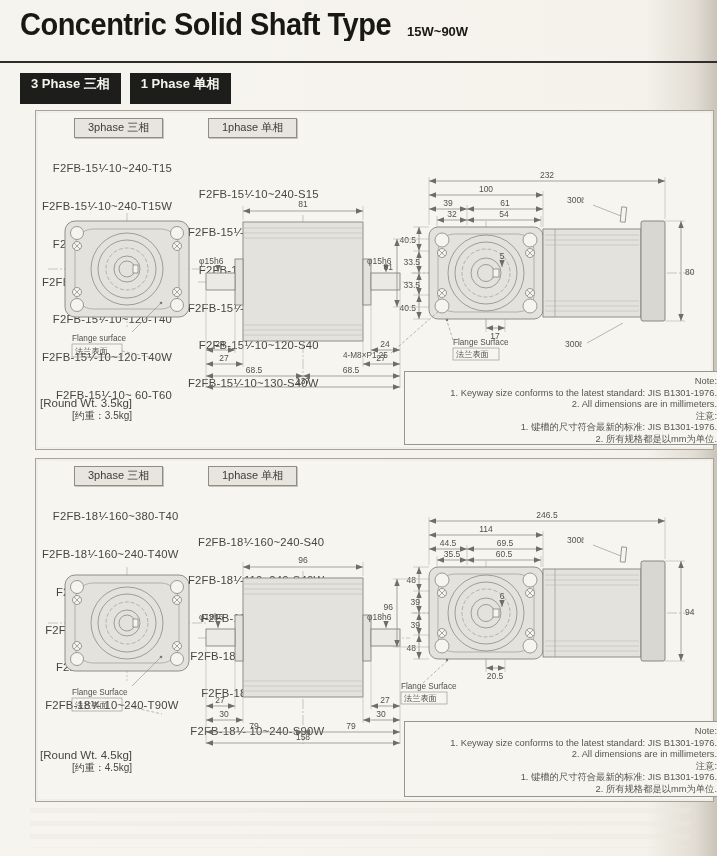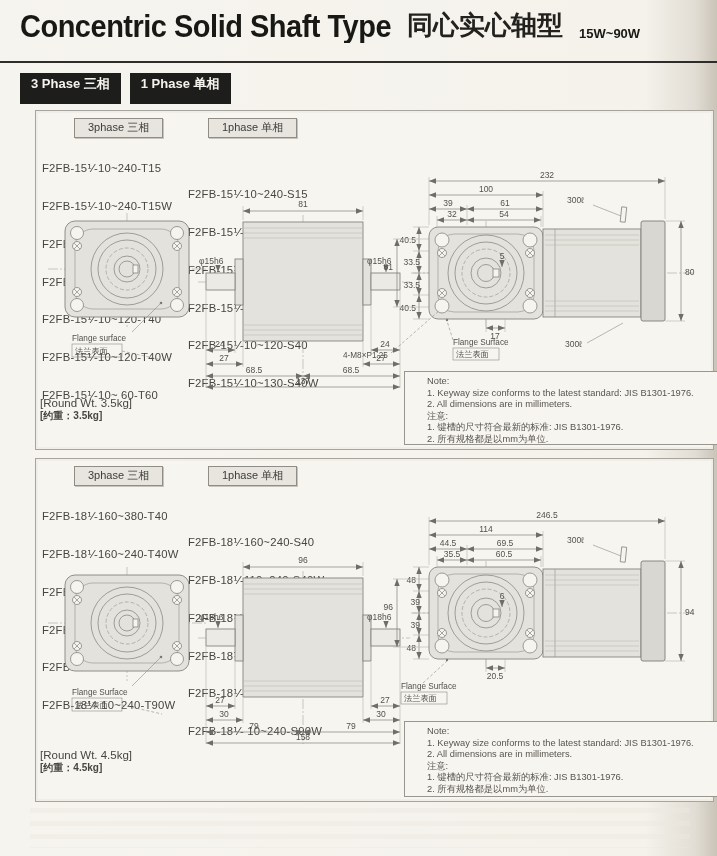--- a/index.html
+++ b/index.html
@@ -10,33 +10,33 @@
   }
   
   .title-row { position:absolute; top:8px; left:20px; display:flex; align-items:flex-end; gap:16px; }
   .title-en { font-size:29px; font-weight:bold; letter-spacing:-0.5px; color:#181815; transform:scaleY(1.06); }
   .title-cn { font-size:26px; font-weight:bold; color:#22211e; }
   .title-range { font-size:13px; font-weight:bold; color:#181815; padding-bottom:2px; }
   .rule { position:absolute; top:61px; left:0; width:717px; height:2px; background:#2e2d2a; }
   .tags { position:absolute; top:73px; left:20px; display:flex; gap:9px; }
   .tag { background:#1d1d1b; color:#f5f3ed; font-weight:bold; font-size:13px; padding:2px 11px 11px; }
   
-  .panel { position:absolute; left:35px; width:677px; border:1px solid #a6a49c; background:#f7f5ef; box-shadow:0 0 0 2px #f0eee7 inset; }
+  .panel { position:absolute; left:35px; width:677px; border:1px solid #a6a49c; background:#f7f5ef; box-shadow:0 0 0 2px #f0eee7 inset;text-align:right; }
   #panel1 { top:110px; height:338px; }
   #panel2 { top:458px; height:342px; }
   .chip { position:absolute; top:7px; border:1px solid #8f8d85; background:#e7e5de; font-size:11px; color:#3c3b37; padding:1px 13px 2px; box-shadow:1px 1px 0 #c6c4bc; }
   .chip-3 { left:38px; } .chip-1 { left:172px; }
   .models { position:absolute; top:26px; font-size:11.3px; line-height:12.6px; color:#47463f; white-space:pre; letter-spacing:0.2px; }
   .m3 { left:6px; } .m1 { left:152px;margin-top:26px; }
   .note { position:absolute; left:368px; width:290px; border:1px solid #98968e; padding:4px 22px; font-size:9.3px; line-height:11.6px; color:#57554f; background:#f7f5ef; }
   #panel1 .note { top:260px; height:64px; }
   #panel2 .note { top:262px; height:66px; }
   .weight { position:absolute; left:4px; color:#47463f; }
   #panel1 .weight { top:286px; } #panel2 .weight { top:290px; }
-  .weight .en { font-size:11.5px; } .weight .cn { font-size:10px;font-weight:bold; }
+  .weight .en { font-size:11.5px; } .weight .cn { font-size:10px; }
   
   .svgA { position:absolute; left:8px; }
   #panel1 .svgA { top:100px; } #panel2 .svgA { top:106px; }
   .svgB { position:absolute; left:162px; }
   #panel1 .svgB { top:84px; } #panel2 .svgB { top:92px; }
   .svgC { position:absolute; left:305px; }
   #panel1 .svgC { top:58px; } #panel2 .svgC { top:50px; }
   
   svg text { font-family:"Liberation Sans","DejaVu Sans",sans-serif; }
   .fill1 { fill:#e4e2dc; stroke:#85857f; stroke-width:0.9; }
@@ -73,21 +73,20 @@
     <marker id="arr" viewBox="0 0 8 6" markerWidth="8" markerHeight="6" refX="7.5" refY="3" orient="auto-start-reverse" markerUnits="userSpaceOnUse">
       <path d="M0.5,0.3 L7.5,3 L0.5,5.7 Z" fill="#6e6e68"></path>
     </marker>
   </defs>
 </svg>
 
 <div class="page">
 
   <div class="title-row">
     <span class="title-en">Concentric Solid Shaft Type</span>
-    <span class="title-cn">同心实心轴型</span>
     <span class="title-range">15W~90W</span>
   </div>
   <div class="rule"></div>
   <div class="tags">
     <span class="tag">3 Phase 三相</span>
     <span class="tag">1 Phase 单相</span>
   </div>
 
   <div class="ghost g1"></div>
   <div class="ghost g2"></div>

